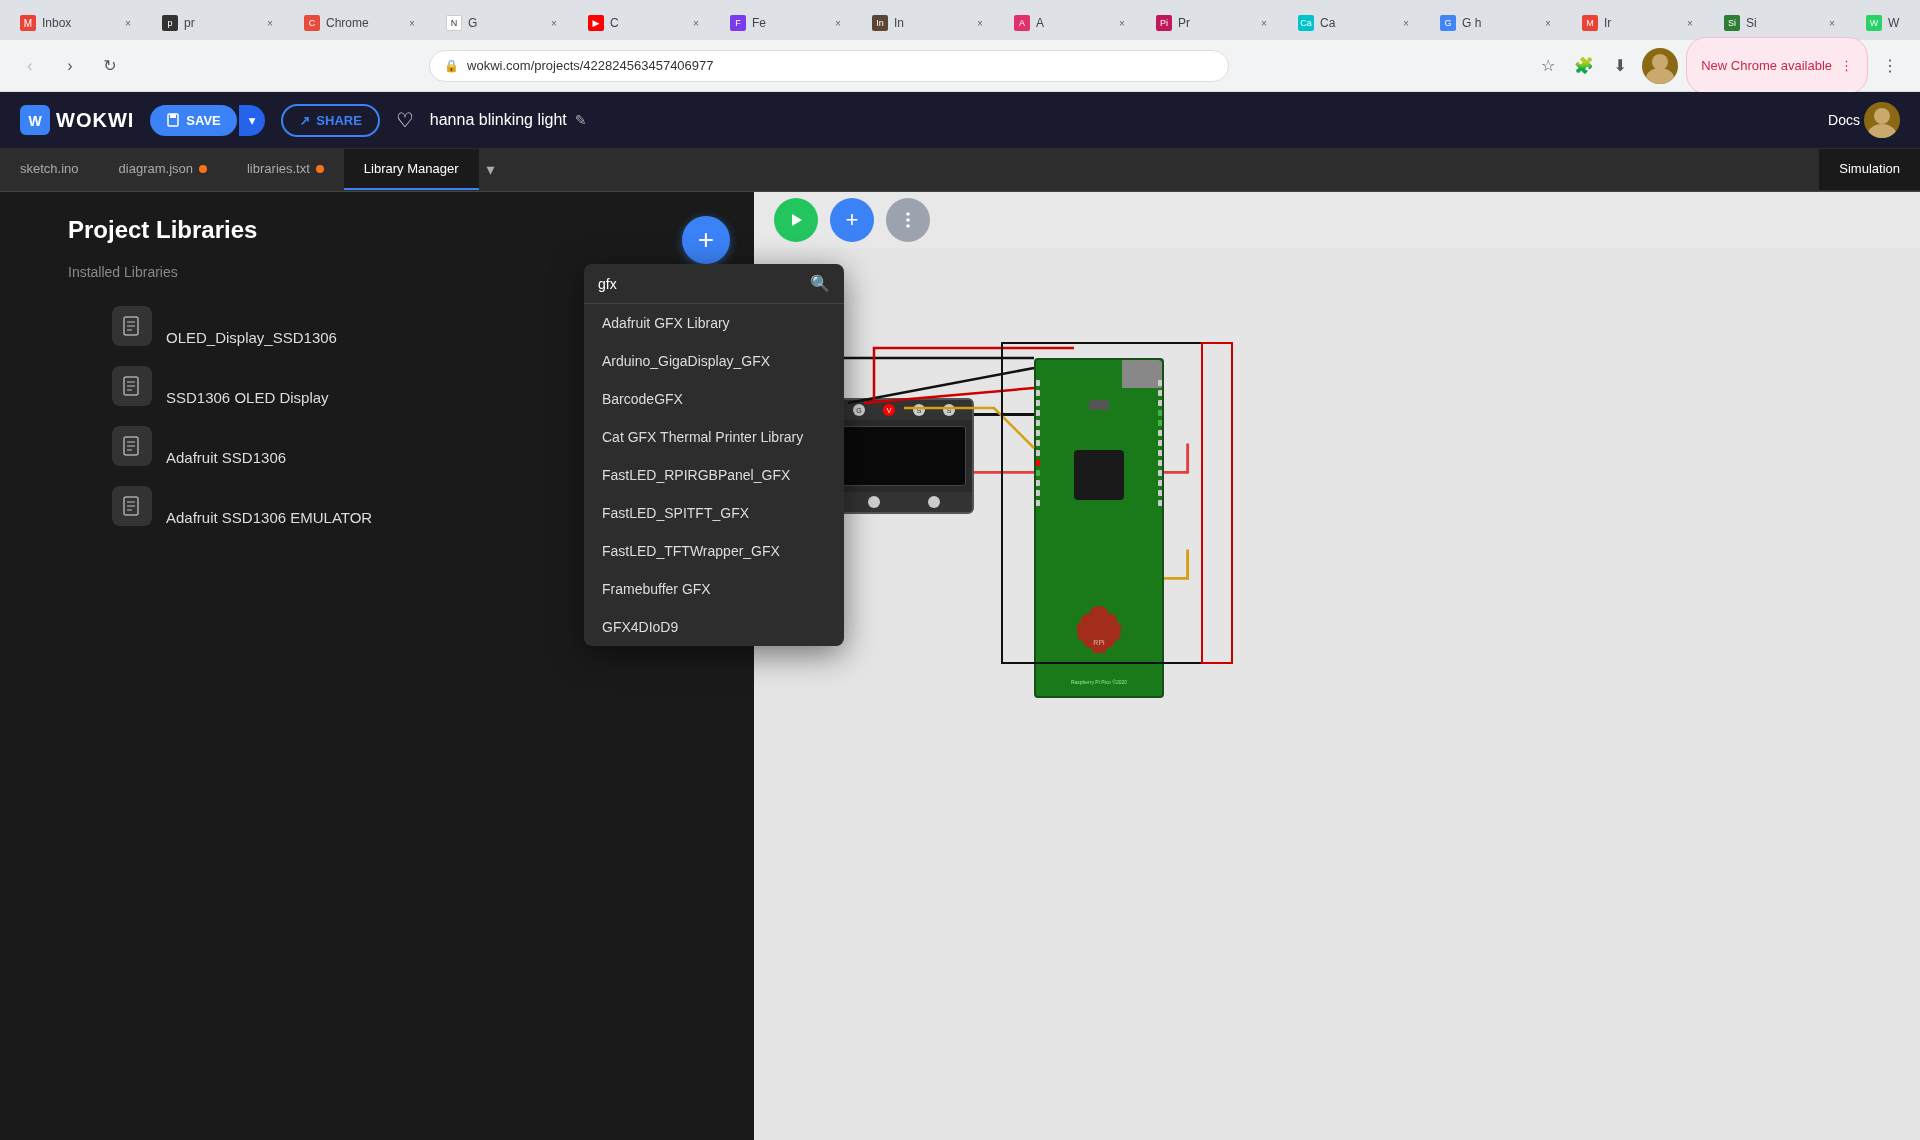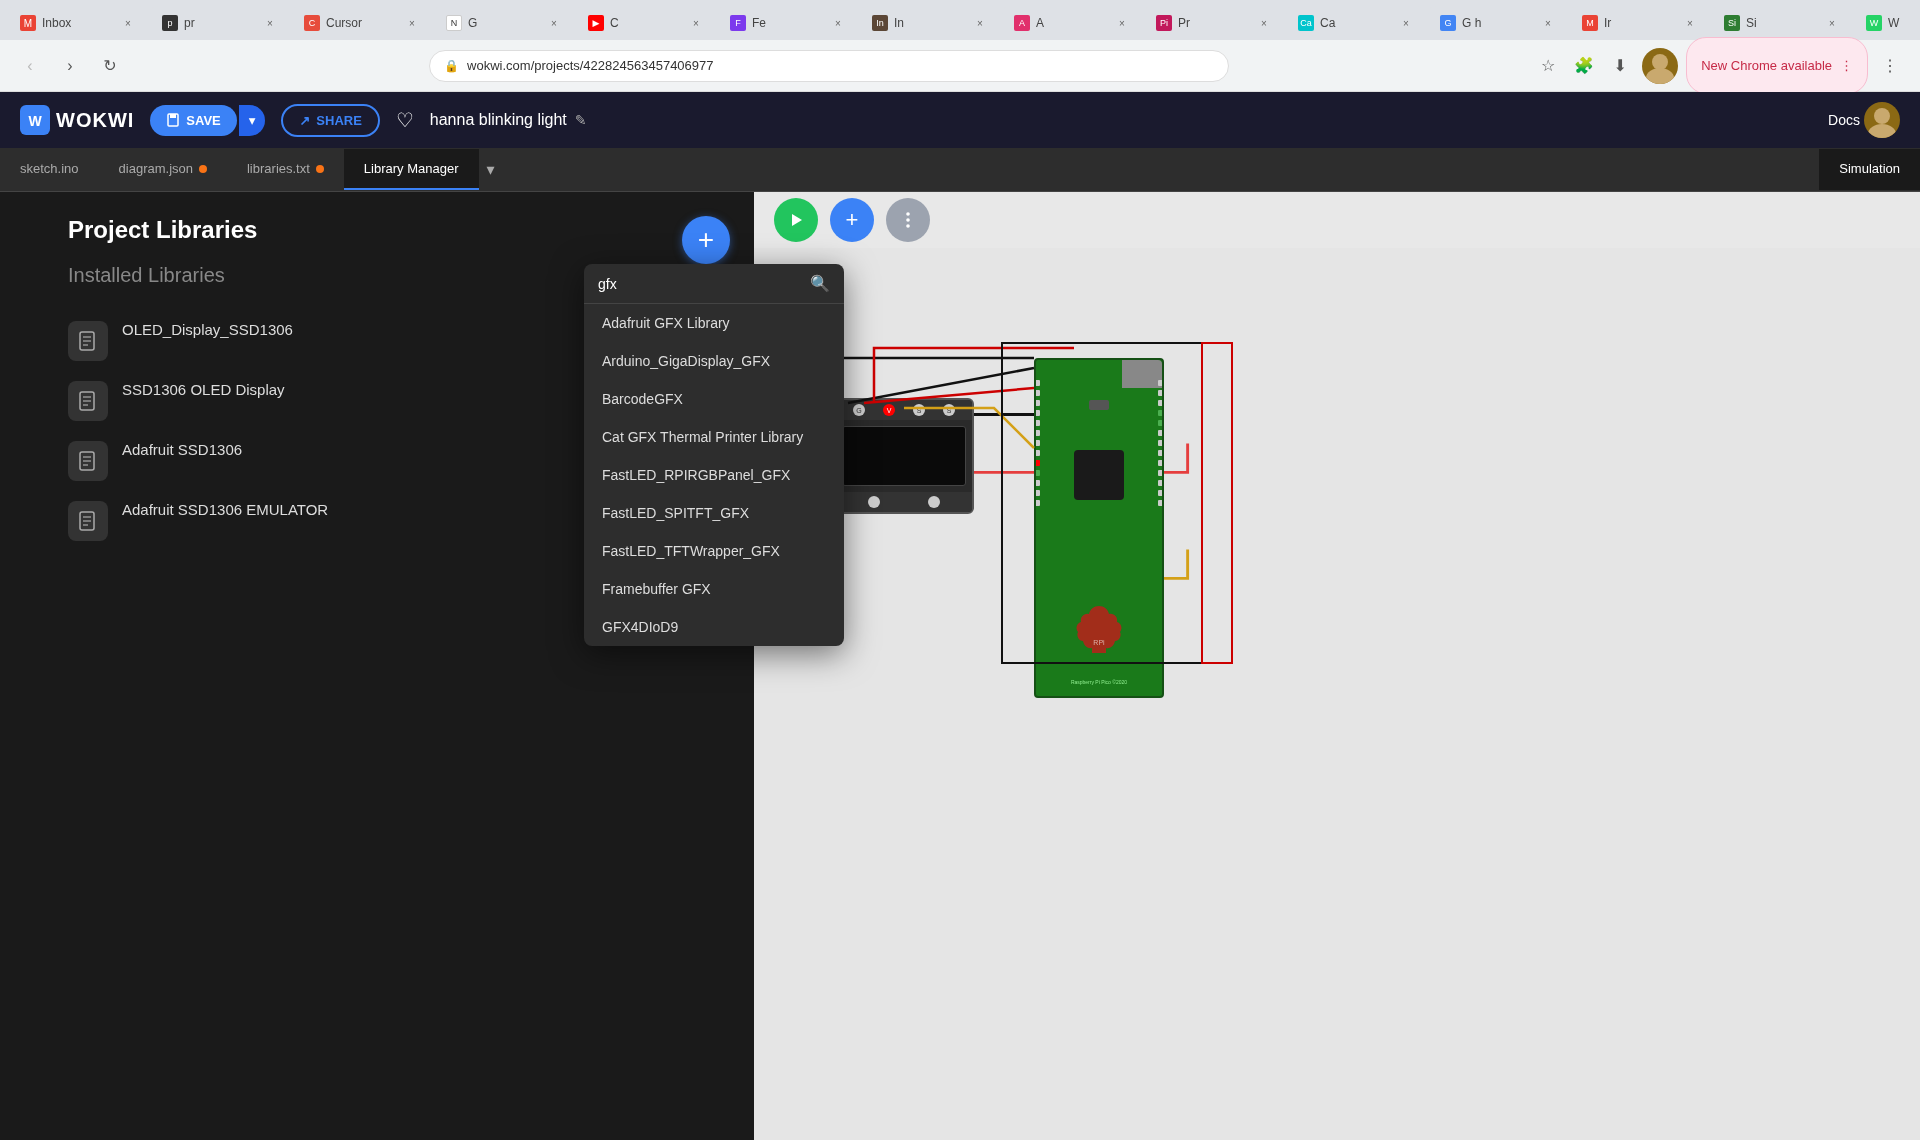--- a/index.html
+++ b/index.html
@@ -46,23 +46,23 @@
     .file-tab .dot { width: 8px; height: 8px; background: #f97316; border-radius: 50%; }
     .file-tab-dropdown { padding: 12px 8px; color: #aaa; cursor: pointer; }
     .simulation-tab { background: #1a1a1a; color: #fff; padding: 12px 20px; font-size: 13px; border-bottom: 2px solid transparent; cursor: pointer; }
 
     
     .main-content { display: flex; flex: 1; padding-left: 44px; }
 
     
     .left-panel { width: 710px; background: #1a1a1a; padding: 24px; position: relative; }
     .page-title { font-size: 24px; font-weight: 600; color: #fff; margin-bottom: 20px; }
-    .section-title { font-size: 20px; color: #888; margin-bottom: 24px; }
-
-    .library-item { display: flex; align-items: flex-start; gap: 14px; padding: 10px 0; cursor: pointer; }
+    .section-title { font-size: 14px; color: #888; margin-bottom: 16px; }
+
+    .library-item { display: flex; align-items: flex-end; gap: 14px; padding: 10px 0; cursor: pointer; margin-left: 44px; }
     .library-icon { width: 40px; height: 40px; background: #333; border-radius: 8px; display: flex; align-items: center; justify-content: center; color: #aaa; font-size: 18px; flex-shrink: 0; }
     .library-name { font-size: 15px; color: #ddd; }
 
     
     .add-btn { position: absolute; top: 24px; right: 24px; width: 48px; height: 48px; background: #3b82f6; border-radius: 50%; display: flex; align-items: center; justify-content: center; font-size: 28px; color: #fff; cursor: pointer; box-shadow: 0 2px 8px rgba(59,130,246,0.5); }
 
     
     .search-dropdown { position: absolute; top: 72px; left: 50%; transform: translateX(-50%); width: 260px; background: #2d2d2d; border-radius: 8px; box-shadow: 0 8px 32px rgba(0,0,0,0.5); z-index: 100; overflow: hidden; left: 540px; transform: none; }
     .search-bar { display: flex; align-items: center; padding: 10px 14px; gap: 8px; border-bottom: 1px solid #444; }
     .search-input { flex: 1; background: transparent; border: none; outline: none; color: #fff; font-size: 14px; }
@@ -101,21 +101,21 @@
       <span class="tab-label">Inbox</span>
       <span class="tab-close">×</span>
     </div>
     <div class="tab">
       <div class="tab-favicon" style="background:#333; font-size:9px; color:#fff; display:flex;align-items:center;justify-content:center;">p</div>
       <span class="tab-label">pr</span>
       <span class="tab-close">×</span>
     </div>
     <div class="tab">
       <div class="tab-favicon" style="background:#e74c3c; font-size:9px; color:#fff; display:flex;align-items:center;justify-content:center;">C</div>
-      <span class="tab-label">Cursor</span>
+      <span class="tab-label">Chrome</span>
       <span class="tab-close">×</span>
     </div>
     <div class="tab">
       <div class="tab-favicon" style="background:#fff; border:1px solid #ccc; font-size:9px; color:#333; display:flex;align-items:center;justify-content:center;">N</div>
       <span class="tab-label">G</span>
       <span class="tab-close">×</span>
     </div>
     <div class="tab">
       <div class="tab-favicon" style="background:#ff0000; font-size:9px; color:#fff; display:flex;align-items:center;justify-content:center;">▶</div>
       <span class="tab-label">C</span>

